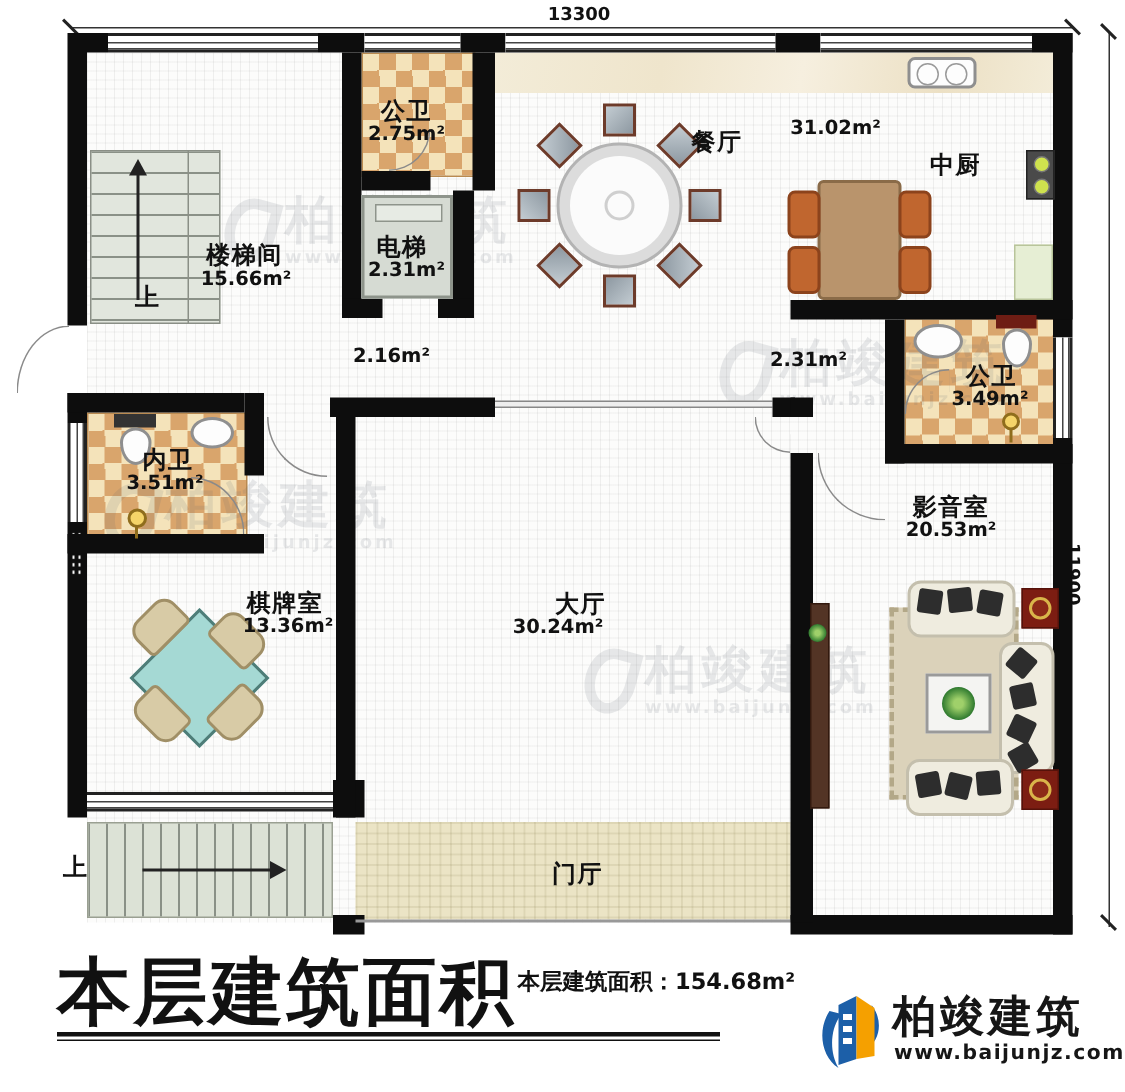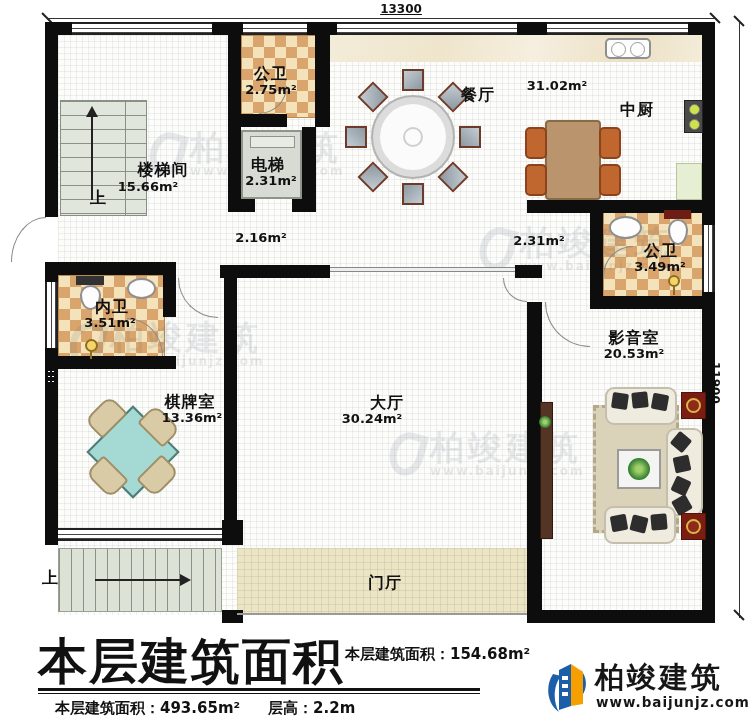--- a/index.html
+++ b/index.html
@@ -80,21 +80,21 @@
   .tb-scale{font-size:40px;font-weight:600;}
   .tb-line{font-size:15px;font-weight:700;}
   .brand-name{font-size:29px;font-weight:900;letter-spacing:3px;color:#161616;line-height:1.05;}
   .brand-site{font-size:13.5px;font-weight:800;letter-spacing:1px;color:#161616;}
 </style>
 </head>
 <body>
 
 <div id="canvas">
 
-  <div class="abs dim lbl" style="left:401px;top:2px;text-decoration:underline;">13300</div>
+  <div class="abs dim lbl" style="left:386px;top:2px;">13300</div>
   <div class="abs" style="left:47px;top:18px;width:668px;height:1px;background:#333;"></div>
   <div class="abs tick" style="left:40px;top:17px;"></div>
   <div class="abs tick" style="left:708px;top:17px;"></div>
   <div class="abs" style="left:739px;top:22px;width:1px;height:596px;background:#333;"></div>
   <div class="abs dim" style="left:722px;top:362px;transform:rotate(90deg);transform-origin:left top;">11900</div>
   <div class="abs tick" style="left:732px;top:20px;"></div>
   <div class="abs tick" style="left:732px;top:614px;"></div>
 
   <div class="abs grid-floor" style="left:58px;top:35px;width:644px;height:580px;"></div>
   <div class="abs marble" style="left:330px;top:35px;width:372px;height:27px;"></div>
@@ -259,21 +259,21 @@
   <div class="abs goldring" style="left:686px;top:519px;width:15px;height:15px;"></div>
   <div class="abs coffee" style="left:617px;top:449px;width:44px;height:40px;"></div>
   <div class="abs plant" style="left:628px;top:458px;width:22px;height:22px;"></div>
 
   <div class="abs stairs-bottom" style="left:58px;top:548px;width:164px;height:64px;"></div>
   <div class="abs" style="left:95px;top:579px;width:85px;height:2px;background:#222;"></div>
   <div class="abs" style="left:180px;top:574px;width:0;height:0;border-top:6px solid transparent;border-bottom:6px solid transparent;border-left:11px solid #222;"></div>
   <div class="abs lbl" style="left:50px;top:568px;font-size:16px;">上</div>
 
   <div class="abs lbl room" style="left:163px;top:160px;">楼梯间</div>
-  <div class="abs lbl area" style="left:148px;top:179px;">15.66m²</div>
+  <div class="abs lbl area" style="left:164px;top:179px;">15.66m²</div>
 
   <div class="abs lbl room" style="left:271px;top:64px;">公卫</div>
   <div class="abs lbl area" style="left:271px;top:82px;">2.75m²</div>
 
   <div class="abs lbl room" style="left:256px;top:155px;padding-left:24px;">电梯</div>
   <div class="abs lbl area" style="left:271px;top:173px;">2.31m²</div>
 
   <div class="abs lbl room" style="left:478px;top:85px;">餐厅</div>
   <div class="abs lbl area" style="left:557px;top:78px;text-align:right;">31.02m²</div>
 
@@ -297,21 +297,20 @@
   <div class="abs lbl room" style="left:634px;top:328px;">影音室</div>
   <div class="abs lbl area" style="left:634px;top:346px;">20.53m²</div>
 
   <div class="abs lbl room" style="left:385px;top:573px;">门厅</div>
 
   <div class="abs tb-title" style="left:38px;top:629px;">本层建筑面积</div>
   <div class="abs" style="left:38px;top:688px;width:442px;height:3px;background:#111;"></div>
   <div class="abs" style="left:38px;top:693px;width:442px;height:1px;background:#111;"></div>
 
   <div class="abs tb-line" style="left:345px;top:645px;"><span>本层建筑面积：</span><span>154.68m²</span></div>
-  <div class="abs tb-line" style="left:55px;top:699px;"><span>本层建筑面积：</span><span>493.65m²</span><span style="display:inline-block;width:28px;"></span><span>层高：</span><span>2.2m</span></div>
 
   <div class="abs" style="left:547px;top:660px;width:42px;height:58px;">
     <svg width="42" height="58" viewBox="0 0 42 58">
       <path d="M6 14 C-2 26 0 44 12 52 C6 42 6 26 14 16 Z" fill="#1c5fa8"></path>
       <path d="M30 40 C40 34 42 20 34 10 C38 22 34 32 26 38 Z" fill="#1c5fa8"></path>
       <polygon points="12,10 24,4 24,46 12,50" fill="#1c5fa8"></polygon>
       <polygon points="24,4 36,12 36,44 24,46" fill="#f5a000"></polygon>
       <rect x="15" y="16" width="6" height="4" fill="#fff"></rect>
       <rect x="15" y="24" width="6" height="4" fill="#fff"></rect>
       <rect x="15" y="32" width="6" height="4" fill="#fff"></rect>

